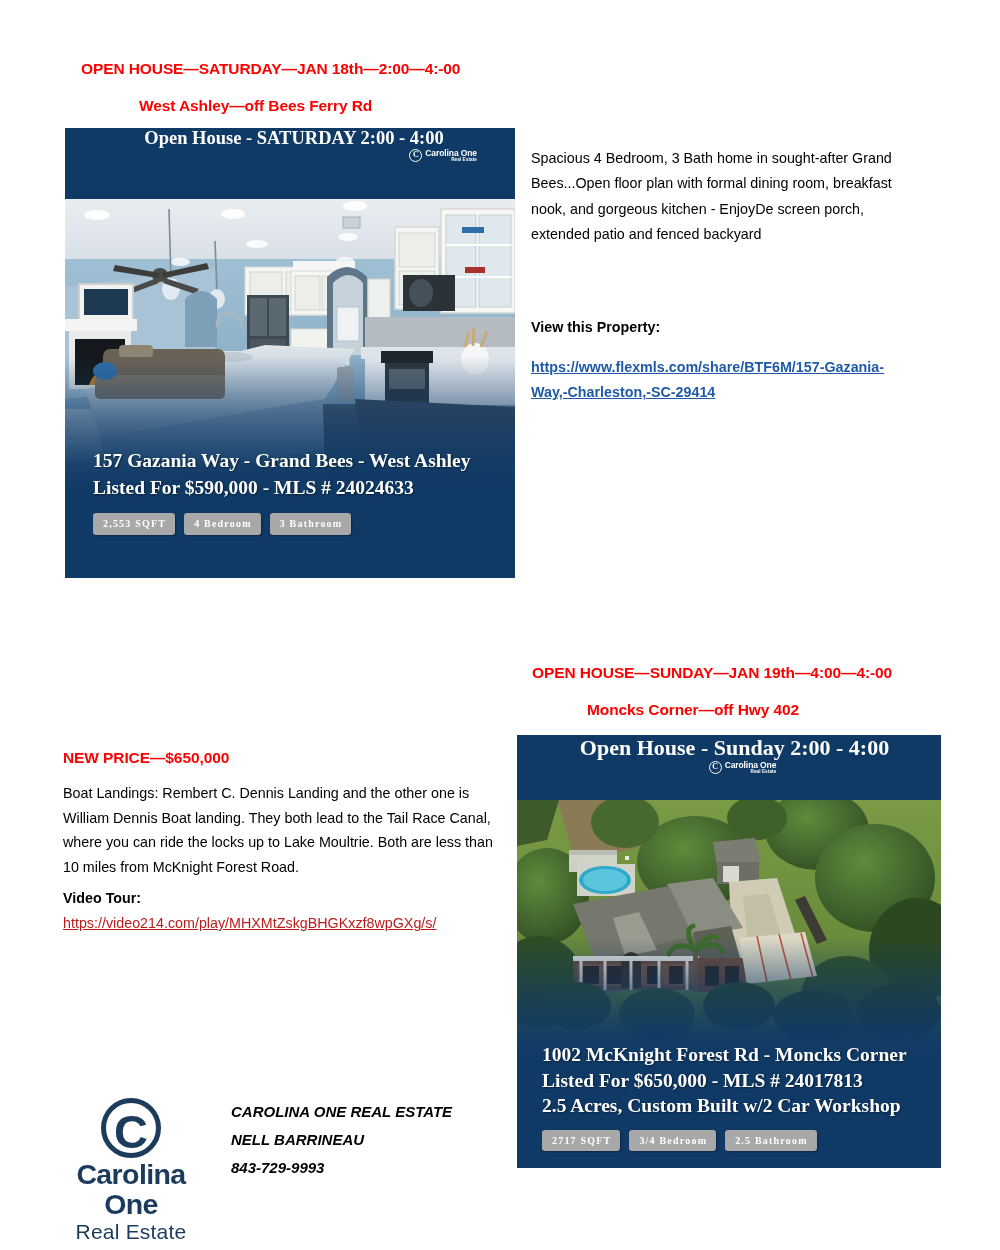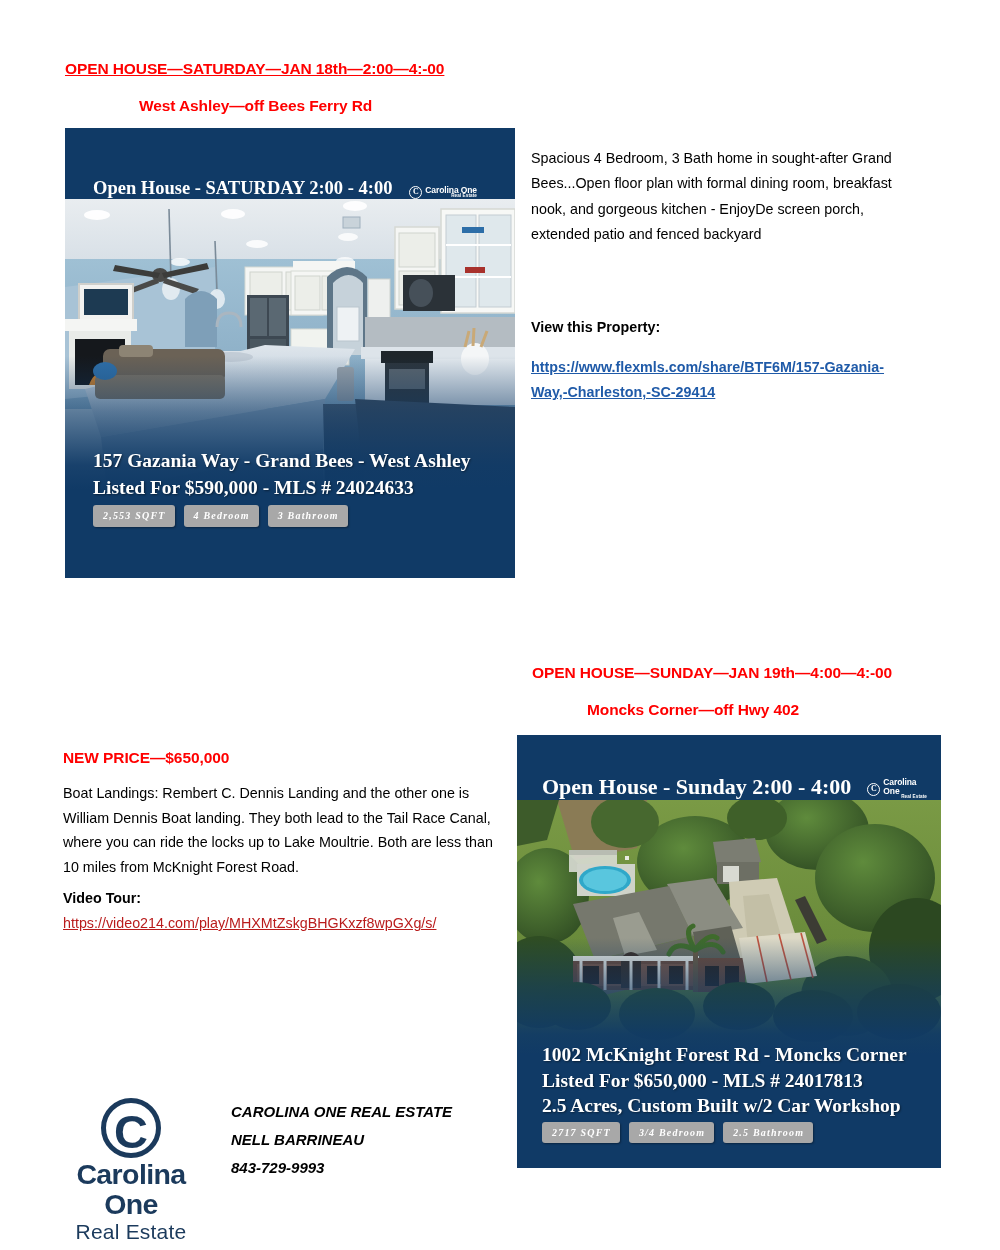--- a/index.html
+++ b/index.html
@@ -38,24 +38,25 @@
     overflow: hidden;
   }
   .card-bar {
     position: relative;
     height: 100%;
   }
   .card-head {
     position: absolute;
     left: 0; right: 0; top: 0;
     display: flex;
-    align-items: flex-end;
+    align-items: center;
     color: #ffffff;
     font-family: "Liberation Serif", serif;
     font-weight: bold;
+    flex-direction: column;
   }
   .card-head .ch-title {
     white-space: nowrap;
   }
 
   
   .mini-logo {
     display: flex;
     align-items: center;
     gap: 3px;
@@ -106,22 +107,21 @@
     position: absolute;
     color: #ffffff;
     font-family: "Liberation Serif", serif;
     font-weight: bold;
     text-shadow: 1px 1px 2px rgba(0,0,0,0.45);
   }
   .card-info .line { white-space: nowrap; }
   .badges {
     display: flex;
     gap: 9px;
-    margin-top: 3px;
-    font-style: italic;
+    margin-top: 11px;
   }
   .badge {
     background: #a8a8a8;
     color: #ffffff;
     font-family: "Liberation Serif", serif;
     font-weight: bold;
     font-size: 10px;
     letter-spacing: 1.2px;
     padding: 4px 9px 4px 10px;
     border-radius: 3px;
@@ -201,21 +201,21 @@
     font-size: 15px;
     color: #000000;
     line-height: 1.85;
   }
 </style>
 </head>
 <body>
 
 <div class="page">
 
-  <div class="red-head" style="left:65px; top:60px;text-decoration:underline;">OPEN HOUSE—SATURDAY—JAN 18th—2:00—4:-00</div>
+  <div class="red-head" style="left:81px; top:60px;">OPEN HOUSE—SATURDAY—JAN 18th—2:00—4:-00</div>
   <div class="red-head" style="left:139px; top:97px;">West Ashley—off Bees Ferry Rd</div>
 
   <div class="card" style="left:65px; top:128px; width:450px; height:450px;">
     <div class="card-bar">
 
       <div class="card-head" style="height:71px; padding:0 20px 0 28px; font-size:18.5px;">
         <span class="ch-title">Open House - SATURDAY  2:00 - 4:00</span>
         <span class="mini-logo" style="margin-left:auto; margin-right:18px;">
           <span class="ml-c">C</span>
           <span class="ml-txt">

